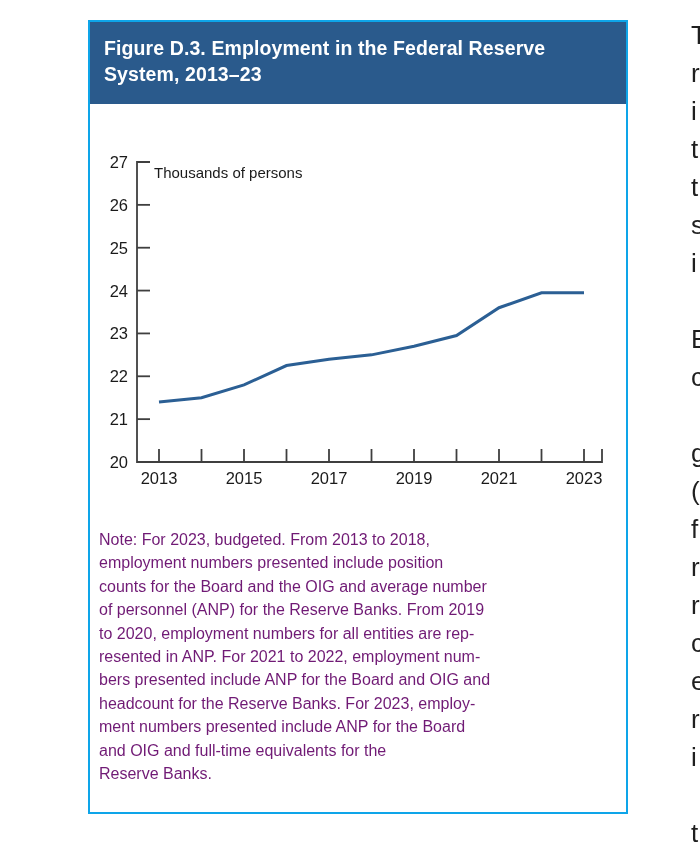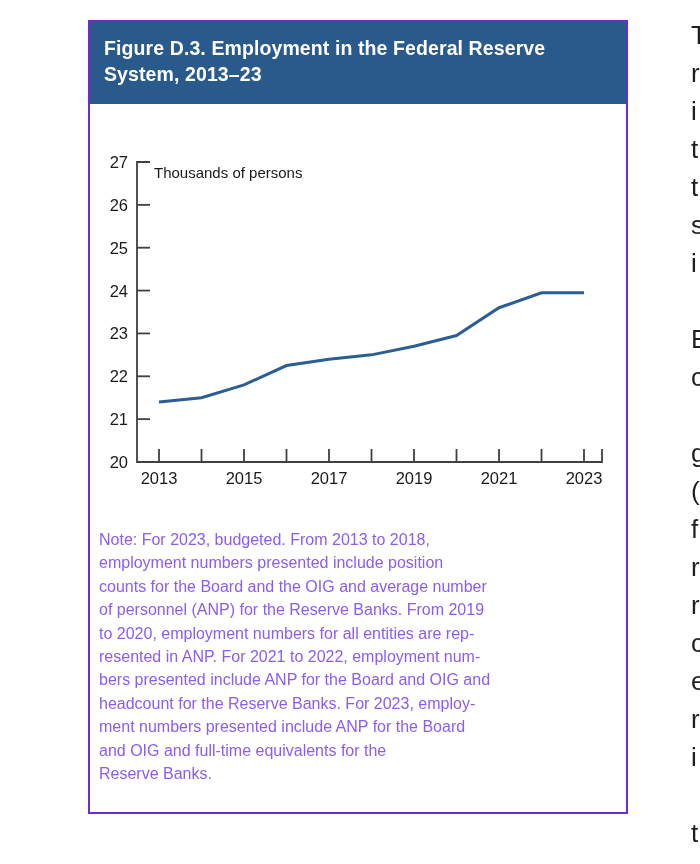--- a/index.html
+++ b/index.html
@@ -5,40 +5,40 @@
   html,body{margin:0;padding:0;}
   body{
     width:700px;height:864px;position:relative;overflow:hidden;
     background:#ffffff;
     font-family:"Liberation Sans", sans-serif;
     color:#1a1a1a;
   }
   .figure-box{
     position:absolute;left:88px;top:20px;
     width:536px;height:790px;
-    border:2px solid #6d28d9;
+    border:2px solid #0ea5e9;
     background:#ffffff;
   }
   .title-banner{
     position:absolute;left:0;top:0;width:536px;height:82px;
     background:#2a5a8c;
     box-sizing:border-box;
     padding:13px 14px 0 14px;
   }
   .title-banner .title{
     color:#ffffff;font-size:19.5px;font-weight:bold;line-height:26px;
     white-space:pre-line;letter-spacing:0.1px;
   }
   .chart{
     position:absolute;left:0;top:128px;width:536px;height:352px;
   }
   .chart svg{display:block;}
   .note{
     position:absolute;left:9px;top:506px;width:516px;
-    font-size:16px;line-height:23.4px;color:#8b5cf6;
+    font-size:16px;line-height:23.4px;color:#701a75;
     white-space:pre-line;
   }
   .adjacent-column{
     position:absolute;left:0;top:0;width:700px;height:864px;
     pointer-events:none;
   }
   .adjacent-column .frag{
     position:absolute;left:691px;height:38px;line-height:38px;
     font-size:26px;color:#1f1f1f;white-space:nowrap;
   }

